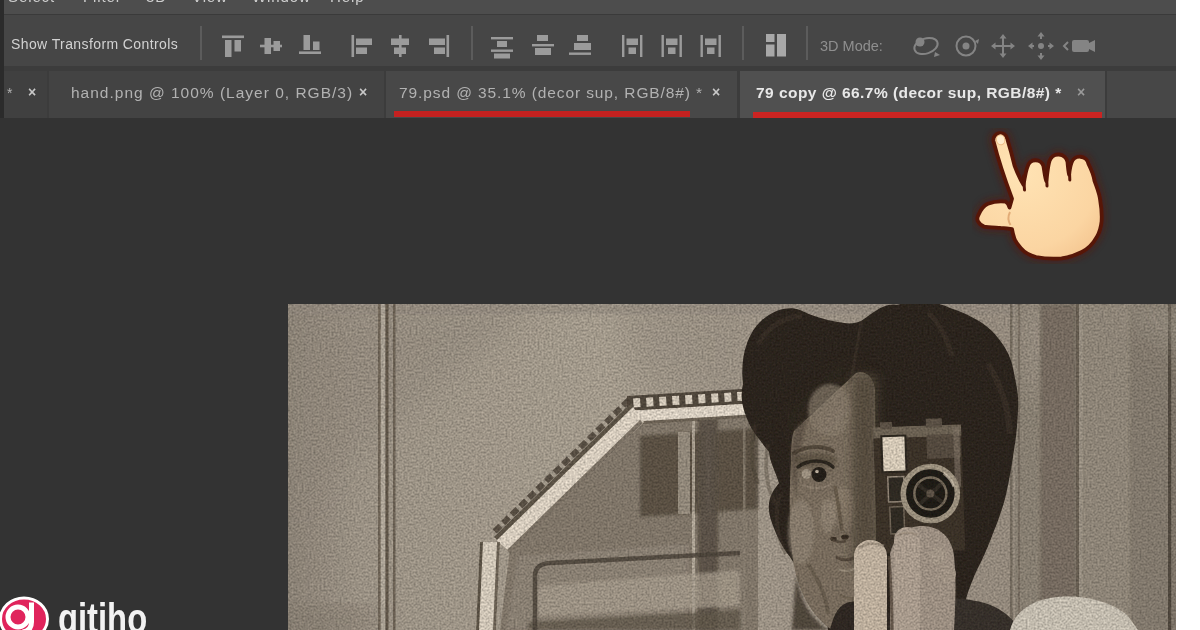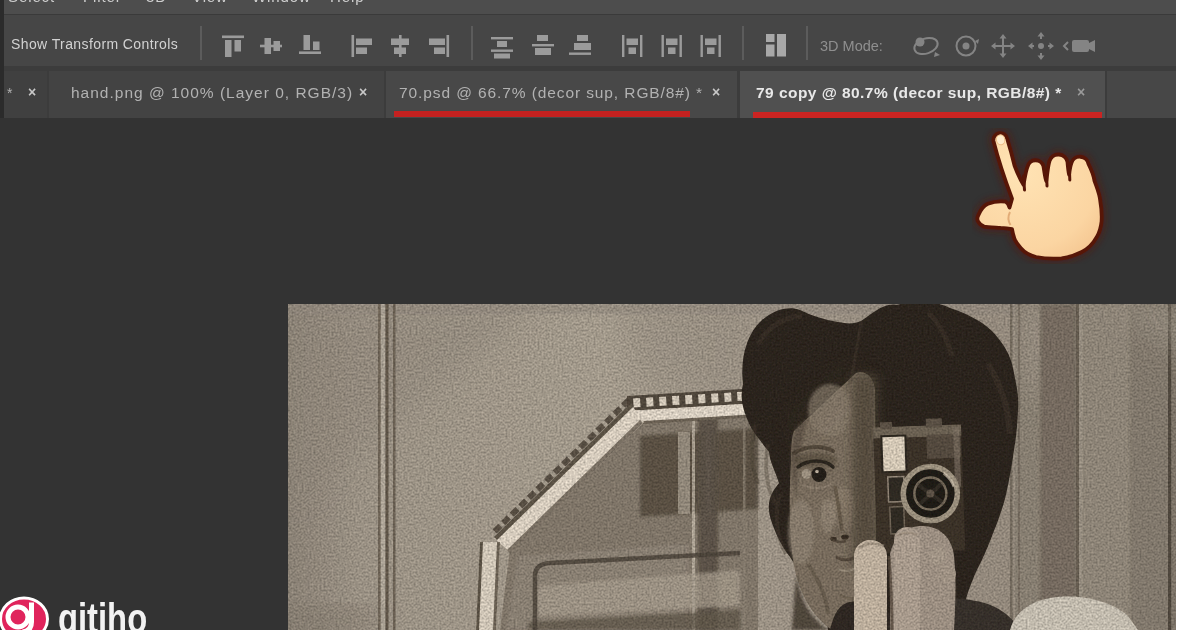--- a/index.html
+++ b/index.html
@@ -112,25 +112,25 @@
   <div class="tabstrip">
     <div class="tab" style="left:4px;width:43px;background:#404040;">
       <span style="position:absolute;left:3px;top:14px;font-size:14px;">*</span>
       <span class="x" style="position:absolute;left:24px;top:13px;font-size:14px;">×</span>
     </div>
     <div class="tab" style="left:49px;width:335px;background:#434343;">
       <span style="position:absolute;left:22px;top:13px;letter-spacing:1.0px;">hand.png @ 100% (Layer 0, RGB/3)</span>
       <span class="x" style="position:absolute;left:310px;top:13px;font-size:14px;">×</span>
     </div>
     <div class="tab" style="left:386px;width:351px;background:#484848;">
-      <span style="position:absolute;left:13px;top:13px;letter-spacing:0.9px;">70.psd @ 66.7% (decor sup, RGB/8#) *</span>
+      <span style="position:absolute;left:13px;top:13px;letter-spacing:0.9px;">79.psd @ 35.1% (decor sup, RGB/8#) *</span>
       <span class="x" style="position:absolute;left:326px;top:13px;font-size:14px;">×</span>
     </div>
     <div class="tab" style="left:740px;width:365px;background:#505050;color:#e8e8e8;font-weight:bold;">
-      <span style="position:absolute;left:16px;top:13px;letter-spacing:0.45px;">79 copy @ 80.7% (decor sup, RGB/8#) *</span>
+      <span style="position:absolute;left:16px;top:13px;letter-spacing:0.45px;">79 copy @ 66.7% (decor sup, RGB/8#) *</span>
       <span class="x" style="position:absolute;left:337px;top:13px;font-size:14px;color:#9a9a9a;">×</span>
     </div>
     <div style="position:absolute;left:1107px;top:5px;width:88px;height:47px;background:#474747;"></div>
     <div class="redline" style="left:394px;top:45px;width:296px;"></div>
     <div class="redline" style="left:753px;top:46px;width:349px;background:#cb2422;"></div>
   </div>
   <div class="leftedge"></div>
   <div class="rightedge"></div>
 
   <svg id="photo" width="906" height="326" viewBox="0 0 906 326" style="position:absolute;left:288px;top:304px">

